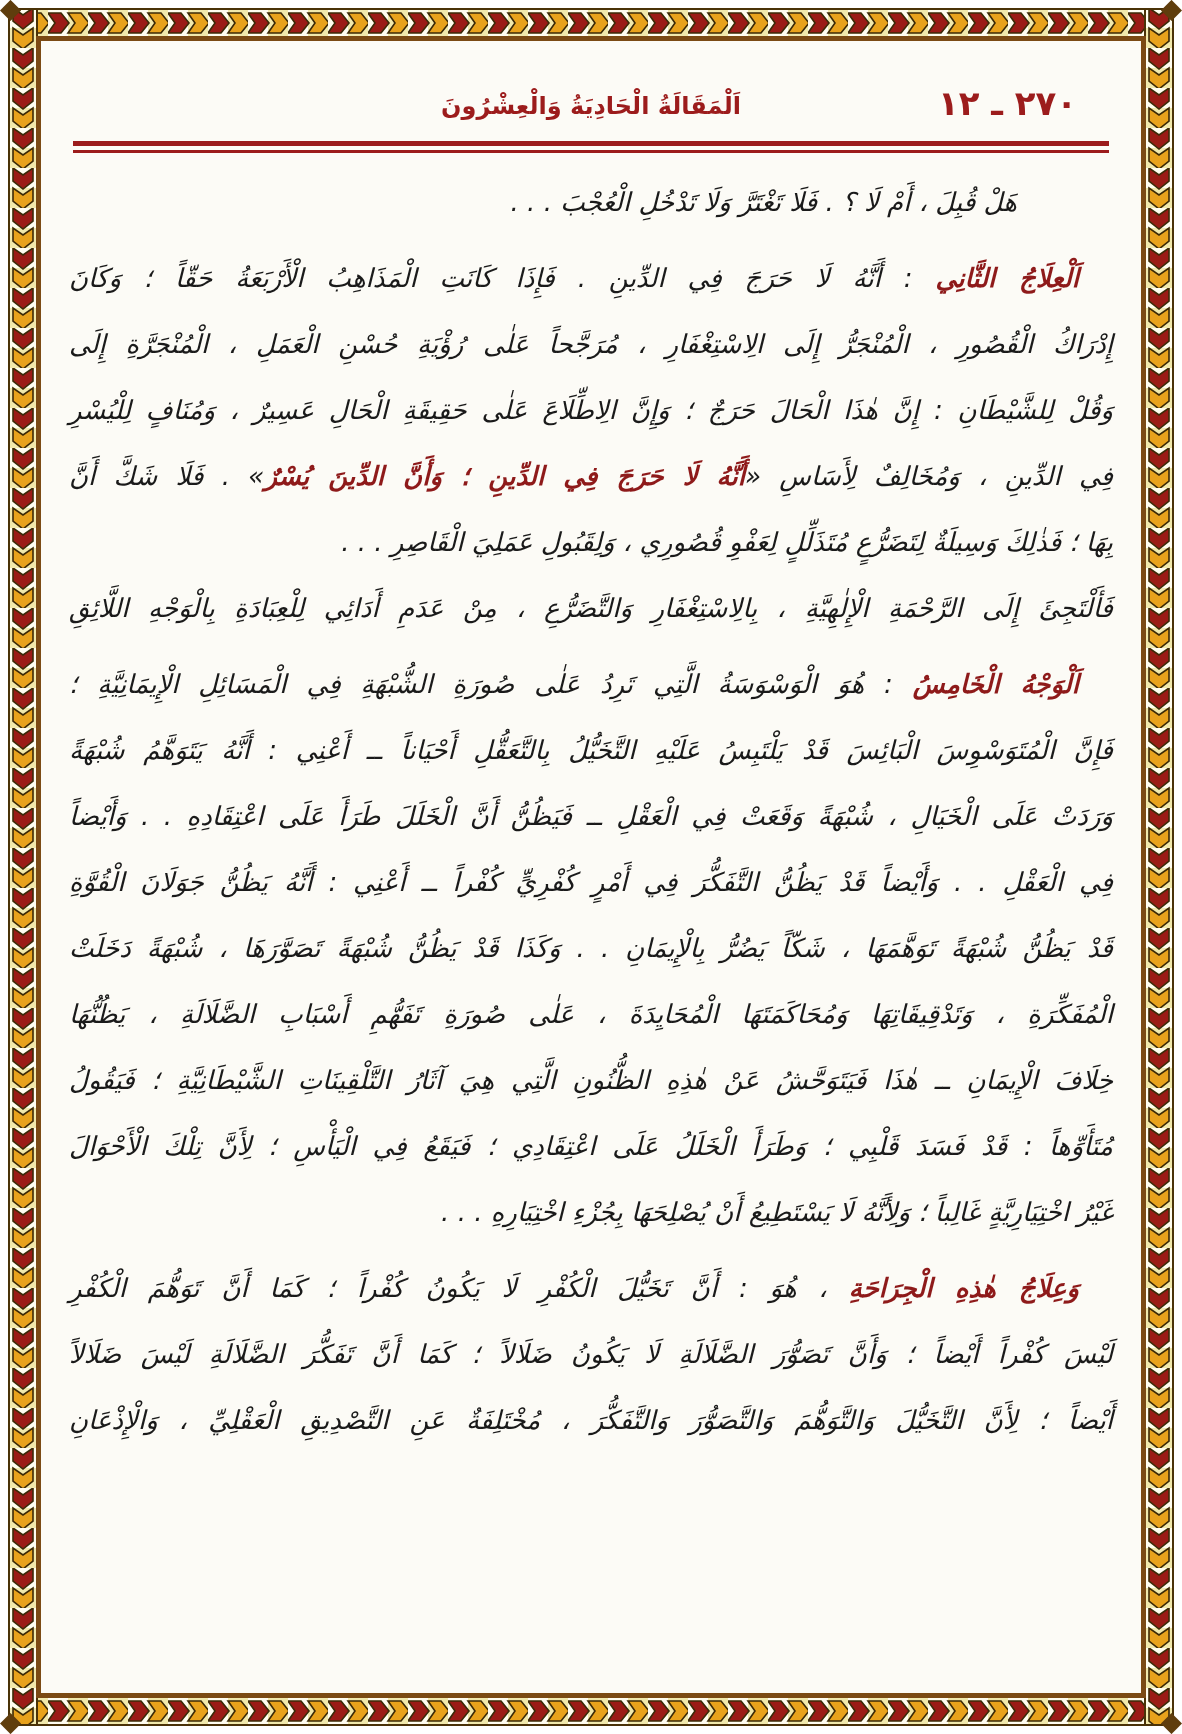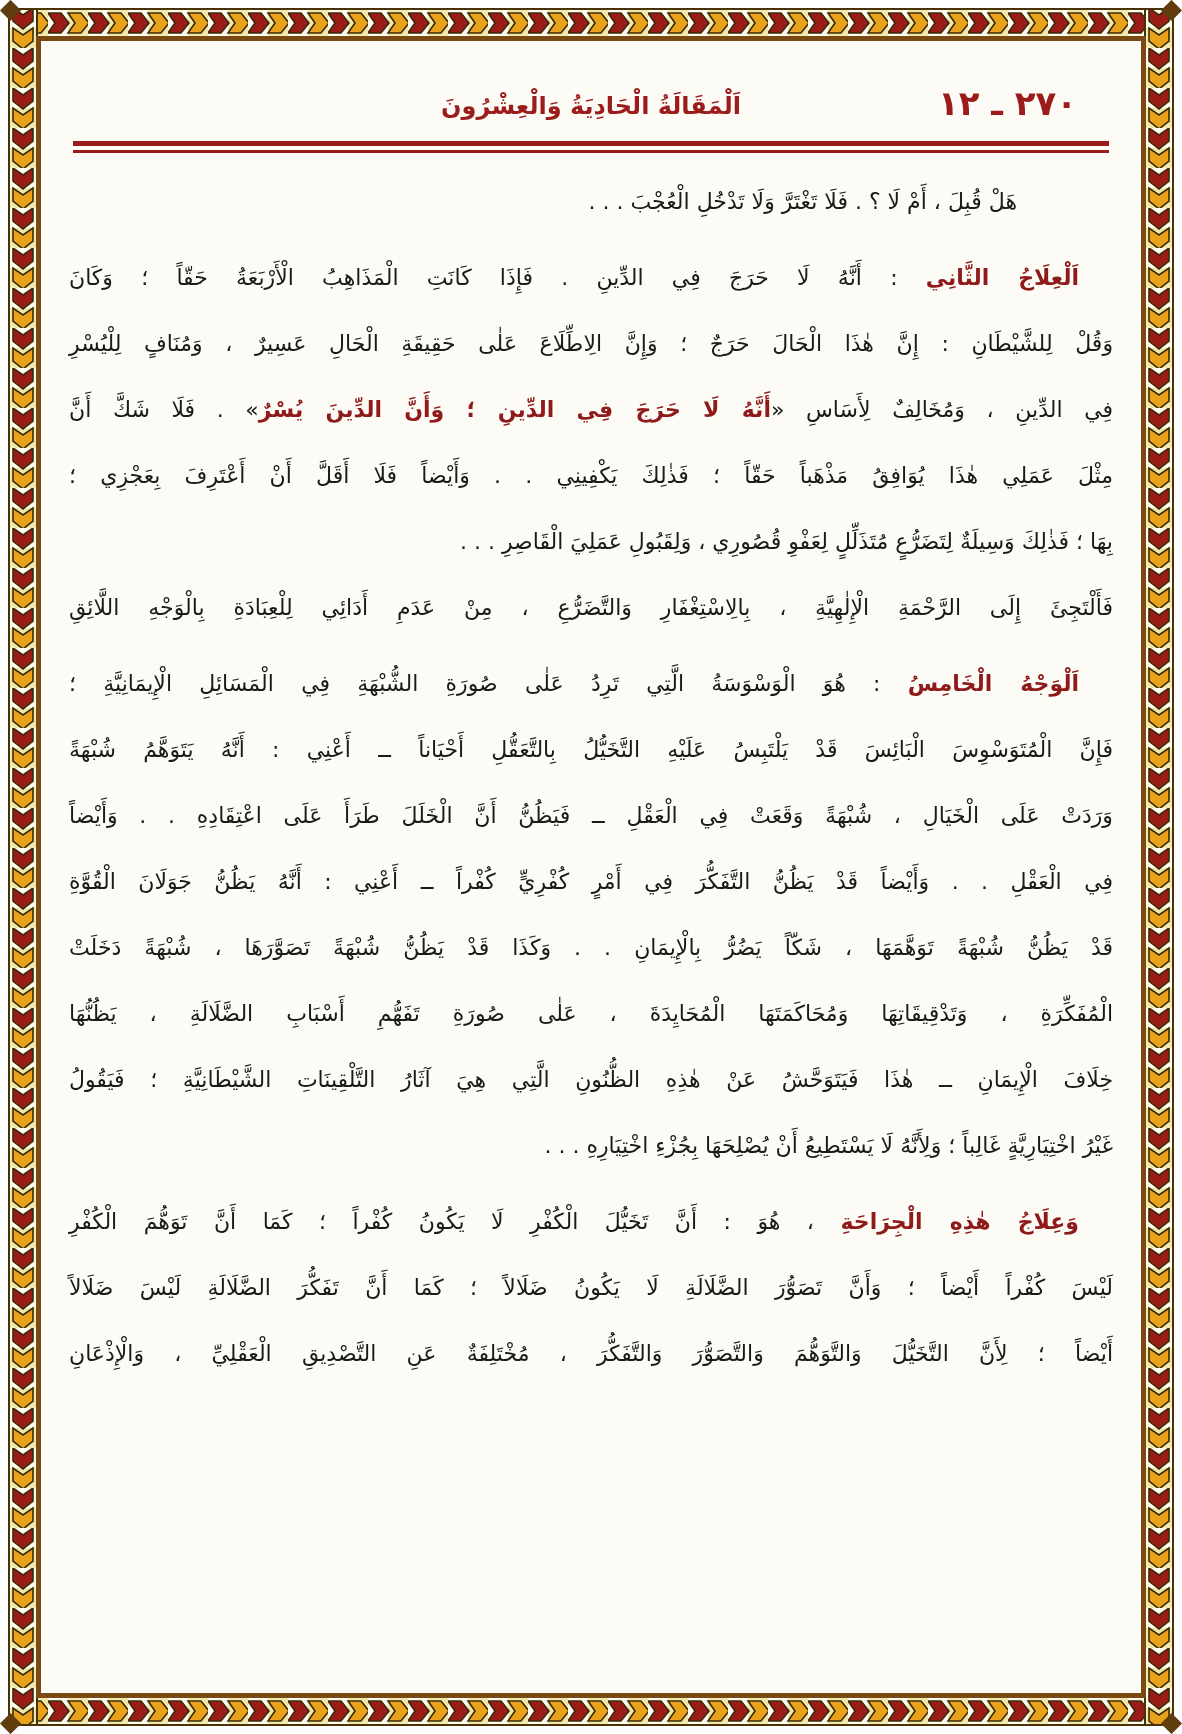--- a/index.html
+++ b/index.html
@@ -34,21 +34,21 @@
     color:#9c1c1c;letter-spacing:1px;white-space:nowrap;
   }
   .title{
     text-align:center;font-size:24px;font-weight:bold;color:#9c1c1c;
     line-height:58px;
   }
   .rule{margin:6px 4px 0 4px;}
   .rule-a{height:5px;background:#9c1c1c;}
   .rule-b{height:3px;background:#9c1c1c;margin-top:4px;}
   
-  .body{margin-top:16px;font-size:22px;}
+  .body{margin-top:16px;font-size:26px;font-style:italic;}
   .para + .para{margin-top:10px;}
   .line{
     line-height:66px;text-align:justify;text-align-last:justify;
   }
   .line.opener{text-align:right;text-align-last:right;padding-right:96px;}
   .line.first{padding-right:34px;}
   .line.last{text-align:right;text-align-last:right;}
   .red{color:#8e1a1a;font-weight:bold;}
 </style>
 </head>
@@ -96,34 +96,35 @@
     <div class="rule">
       <div class="rule-a"></div>
       <div class="rule-b"></div>
     </div>
     <div class="body" id="body-text">
         <div class="para">
           <div class="line opener"><span>هَلْ قُبِلَ ، أَمْ لَا ؟ . فَلَا تَغْتَرَّ وَلَا تَدْخُلِ الْعُجْبَ . . .</span></div>
         </div>
         <div class="para">
           <div class="line first"><span class="red">اَلْعِلَاجُ الثَّانِي</span><span> : أَنَّهُ لَا حَرَجَ فِي الدِّينِ . فَإِذَا كَانَتِ الْمَذَاهِبُ الْأَرْبَعَةُ حَقّاً ؛ وَكَانَ</span></div>
+          <div class="line mid"><span>إِدْرَاكُ الْقُصُورِ ، الْمُنْجَرُّ إِلَى الِاسْتِغْفَارِ ، مُرَجَّحاً عَلٰى رُؤْيَةِ حُسْنِ الْعَمَلِ ، الْمُنْجَرَّةِ إِلَى</span></div>
           <div class="line mid"><span>وَقُلْ لِلشَّيْطَانِ : إِنَّ هٰذَا الْحَالَ حَرَجٌ ؛ وَإِنَّ الِاطِّلَاعَ عَلٰى حَقِيقَةِ الْحَالِ عَسِيرٌ ، وَمُنَافٍ لِلْيُسْرِ</span></div>
           <div class="line mid"><span>فِي الدِّينِ ، وَمُخَالِفٌ لِأَسَاسِ «</span><span class="red">أَنَّهُ لَا حَرَجَ فِي الدِّينِ ؛ وَأَنَّ الدِّينَ يُسْرٌ</span><span>» . فَلَا شَكَّ أَنَّ</span></div>
-          <div class="line mid"><span>مِثْلَ عَمَلِي هٰذَا يُوَافِقُ مَذْهَباً حَقّاً ؛ فَذٰلِكَ يَكْفِينِي . . وَأَيْضاً فَلَا أَقَلَّ أَنْ أَعْتَرِفَ بِعَجْزِي ؛</span></div>
           <div class="line last"><span>بِهَا ؛ فَذٰلِكَ وَسِيلَةٌ لِتَضَرُّعٍ مُتَذَلِّلٍ لِعَفْوِ قُصُورِي ، وَلِقَبُولِ عَمَلِيَ الْقَاصِرِ . . .</span></div>
           <div class="line mid"><span>فَأَلْتَجِئَ إِلَى الرَّحْمَةِ الْإِلٰهِيَّةِ ، بِالِاسْتِغْفَارِ وَالتَّضَرُّعِ ، مِنْ عَدَمِ أَدَائِي لِلْعِبَادَةِ بِالْوَجْهِ اللَّائِقِ</span></div>
         </div>
         <div class="para">
           <div class="line first"><span class="red">اَلْوَجْهُ الْخَامِسُ</span><span> : هُوَ الْوَسْوَسَةُ الَّتِي تَرِدُ عَلٰى صُورَةِ الشُّبْهَةِ فِي الْمَسَائِلِ الْإِيمَانِيَّةِ ؛</span></div>
           <div class="line mid"><span>فَإِنَّ الْمُتَوَسْوِسَ الْبَائِسَ قَدْ يَلْتَبِسُ عَلَيْهِ التَّخَيُّلُ بِالتَّعَقُّلِ أَحْيَاناً ــ أَعْنِي : أَنَّهُ يَتَوَهَّمُ شُبْهَةً</span></div>
           <div class="line mid"><span>وَرَدَتْ عَلَى الْخَيَالِ ، شُبْهَةً وَقَعَتْ فِي الْعَقْلِ ــ فَيَظُنُّ أَنَّ الْخَلَلَ طَرَأَ عَلَى اعْتِقَادِهِ . . وَأَيْضاً</span></div>
           <div class="line mid"><span>فِي الْعَقْلِ . . وَأَيْضاً قَدْ يَظُنُّ التَّفَكُّرَ فِي أَمْرٍ كُفْرِيٍّ كُفْراً ــ أَعْنِي : أَنَّهُ يَظُنُّ جَوَلَانَ الْقُوَّةِ</span></div>
           <div class="line mid"><span>قَدْ يَظُنُّ شُبْهَةً تَوَهَّمَهَا ، شَكّاً يَضُرُّ بِالْإِيمَانِ . . وَكَذَا قَدْ يَظُنُّ شُبْهَةً تَصَوَّرَهَا ، شُبْهَةً دَخَلَتْ</span></div>
           <div class="line mid"><span>الْمُفَكِّرَةِ ، وَتَدْقِيقَاتِهَا وَمُحَاكَمَتَهَا الْمُحَايِدَةَ ، عَلٰى صُورَةِ تَفَهُّمِ أَسْبَابِ الضَّلَالَةِ ، يَظُنُّهَا</span></div>
           <div class="line mid"><span>خِلَافَ الْإِيمَانِ ــ هٰذَا فَيَتَوَحَّشُ عَنْ هٰذِهِ الظُّنُونِ الَّتِي هِيَ آثَارُ التَّلْقِينَاتِ الشَّيْطَانِيَّةِ ؛ فَيَقُولُ</span></div>
+          <div class="line mid"><span>مُتَأَوِّهاً : قَدْ فَسَدَ قَلْبِي ؛ وَطَرَأَ الْخَلَلُ عَلَى اعْتِقَادِي ؛ فَيَقَعُ فِي الْيَأْسِ ؛ لِأَنَّ تِلْكَ الْأَحْوَالَ</span></div>
           <div class="line last"><span>غَيْرُ اخْتِيَارِيَّةٍ غَالِباً ؛ وَلِأَنَّهُ لَا يَسْتَطِيعُ أَنْ يُصْلِحَهَا بِجُزْءِ اخْتِيَارِهِ . . .</span></div>
         </div>
         <div class="para">
           <div class="line first"><span class="red">وَعِلَاجُ هٰذِهِ الْجِرَاحَةِ</span><span> ، هُوَ : أَنَّ تَخَيُّلَ الْكُفْرِ لَا يَكُونُ كُفْراً ؛ كَمَا أَنَّ تَوَهُّمَ الْكُفْرِ</span></div>
           <div class="line mid"><span>لَيْسَ كُفْراً أَيْضاً ؛ وَأَنَّ تَصَوُّرَ الضَّلَالَةِ لَا يَكُونُ ضَلَالاً ؛ كَمَا أَنَّ تَفَكُّرَ الضَّلَالَةِ لَيْسَ ضَلَالاً</span></div>
           <div class="line mid"><span>أَيْضاً ؛ لِأَنَّ التَّخَيُّلَ وَالتَّوَهُّمَ وَالتَّصَوُّرَ وَالتَّفَكُّرَ ، مُخْتَلِفَةٌ عَنِ التَّصْدِيقِ الْعَقْلِيِّ ، وَالْإِذْعَانِ</span></div>
         </div>
       </div>
   </div>
 

